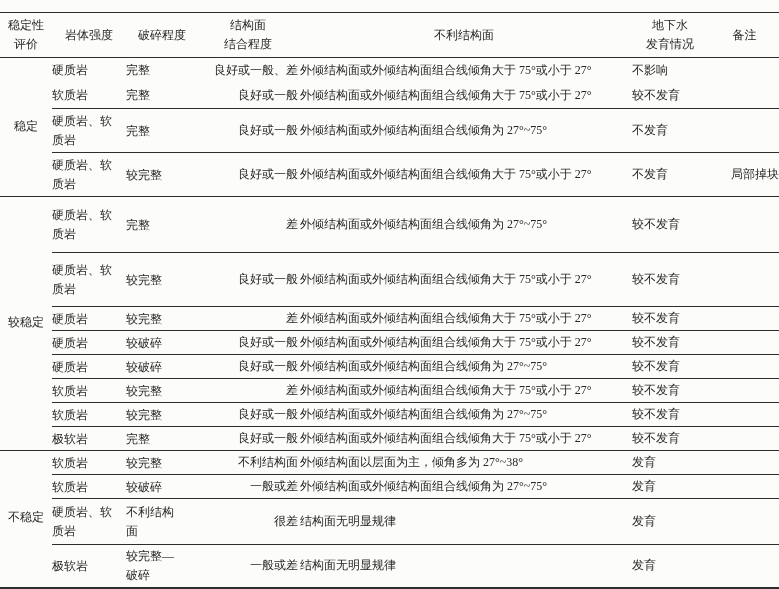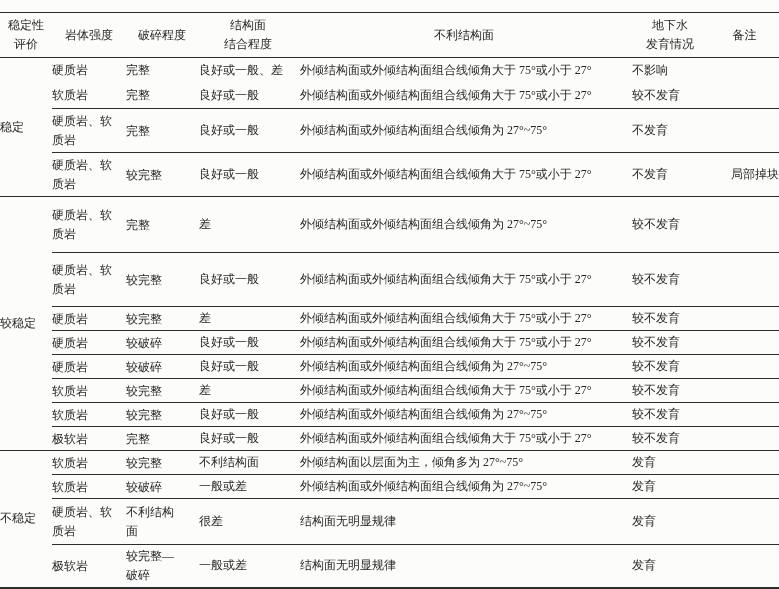--- a/index.html
+++ b/index.html
@@ -19,23 +19,23 @@
     border-top:1.5px solid var(--line);
     border-bottom:2px solid var(--line);
     font-size:12px;
   }
   th,td{padding:0;font-weight:normal;vertical-align:middle;line-height:1.55;overflow:hidden;}
   thead th{
     text-align:center;white-space:pre-line;
     border-bottom:1px solid var(--line);
     height:44px;
   }
-  td.c1{}
+  td.c1{text-align:center;font-family:Liberation Mono, monospace;}
   td.c2,td.c3,td.c4,td.c5,td.c6{text-align:left;}
-  td.c4{padding-left:1px;}
+  td.c4{padding-left:1px;text-align:right;}
   td.c5{padding-left:2px;}
   td.c6{padding-left:2px;}
   td.c7{text-align:right;}
   .wrap2{display:inline-block;width:64px;vertical-align:middle;}
   .wrap3{display:inline-block;width:55px;vertical-align:middle;}
   
   tr.bb > td{border-bottom:1px solid var(--line);}
   
   tr.bbf > td, td.bbf, tr.bb td.bbf{border-bottom:1.5px solid var(--line);}
   
@@ -170,21 +170,21 @@
       <td class="c5">外倾结构面或外倾结构面组合线倾角大于 75°或小于 27°</td>
       <td class="c6">较不发育</td>
       <td class="c7"></td>
     </tr>
 
     <tr class="h24 bb">
       <td class="c1" rowspan="4">不稳定</td>
       <td class="c2"><span class="wrap2">软质岩</span></td>
       <td class="c3"><span class="wrap3">较完整</span></td>
       <td class="c4">不利结构面</td>
-      <td class="c5">外倾结构面以层面为主，倾角多为 27°~75°</td>
+      <td class="c5">外倾结构面以层面为主，倾角多为 27°~38°</td>
       <td class="c6">发育</td>
       <td class="c7"></td>
     </tr>
     <tr class="h24 bb">
       <td class="c2"><span class="wrap2">软质岩</span></td>
       <td class="c3"><span class="wrap3">较破碎</span></td>
       <td class="c4">一般或差</td>
       <td class="c5">外倾结构面或外倾结构面组合线倾角为 27°~75°</td>
       <td class="c6">发育</td>
       <td class="c7"></td>

